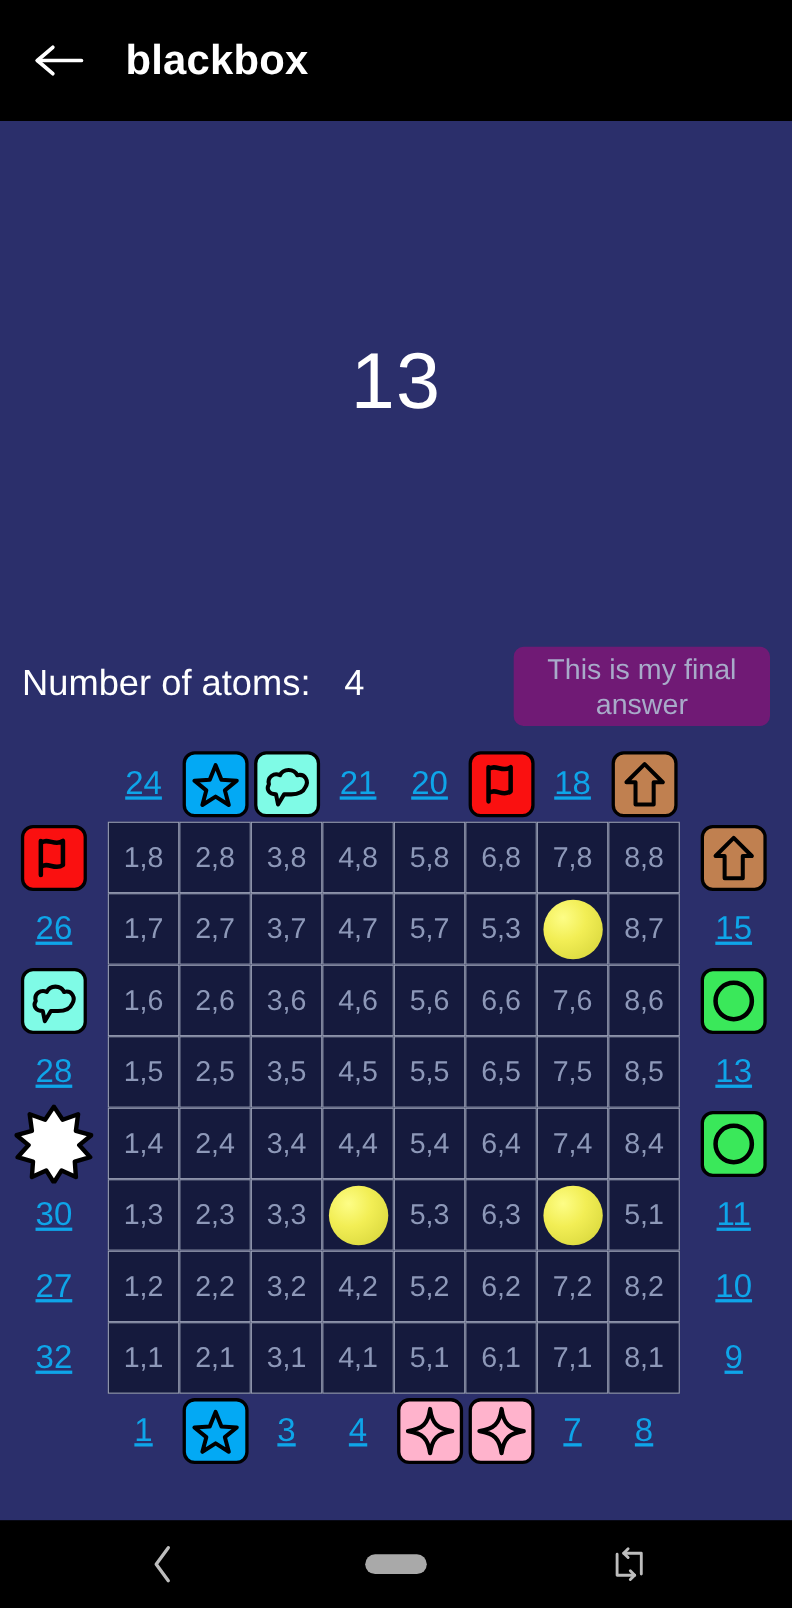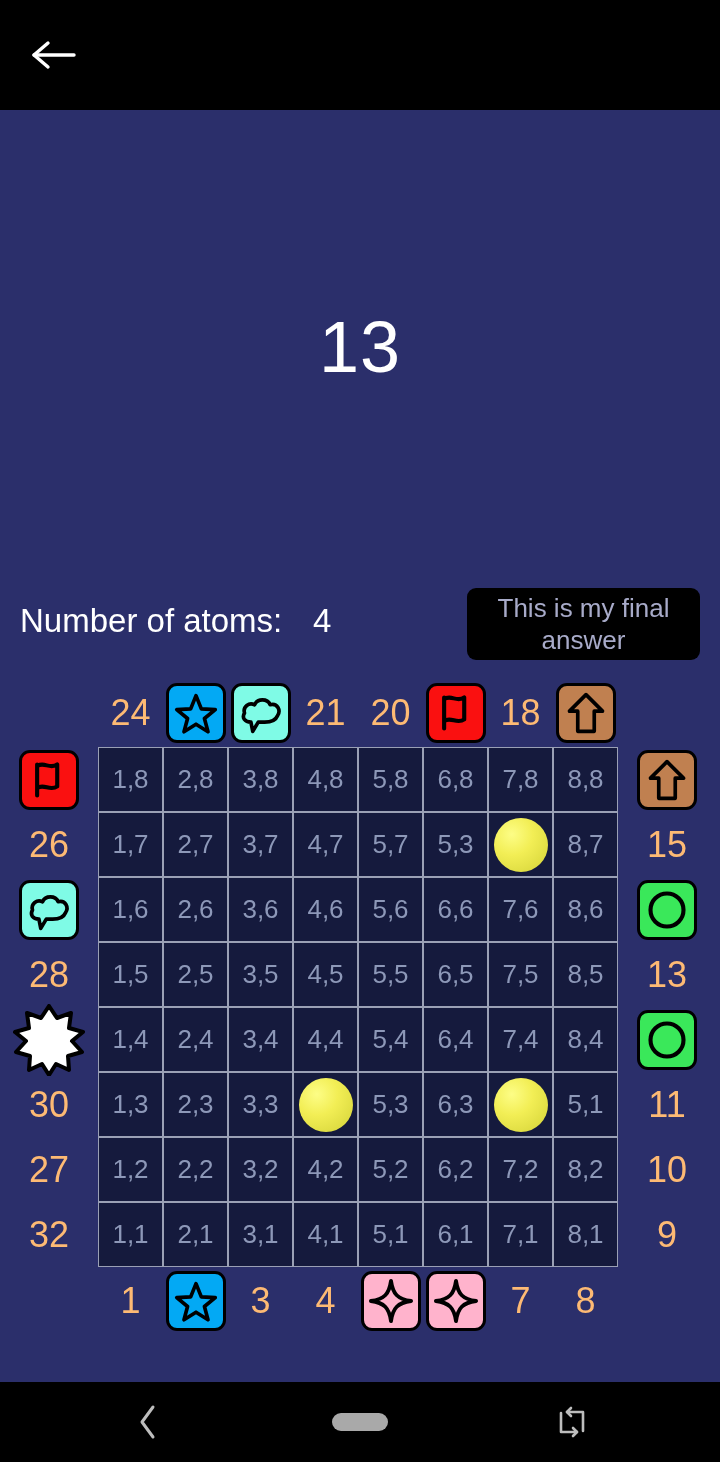--- a/index.html
+++ b/index.html
@@ -44,21 +44,21 @@
   .atoms-label {
     position: absolute; left: 20px; top: 14px;
     color: #ffffff; font-size: 33px; white-space: nowrap;
   }
   .atoms-count {
     position: absolute; left: 313px; top: 14px;
     color: #ffffff; font-size: 33px;
   }
   .final-answer-btn {
     position: absolute; left: 467px; top: 0px; width: 233px; height: 72px;
-    background: #000000; border: none; border-radius: 9px;
+    background: #701a75; border: none; border-radius: 9px;
     color: #a8abc9; font-size: 26px; font-family: "Liberation Sans", sans-serif;
     line-height: 32px; display: flex; align-items: center; justify-content: center;
     text-align: center; padding: 0 8px;
   }
 
   
   .board {
     position: absolute; left: 0px; top: 569px;
     width: 720px; height: 660px;
   }
@@ -75,21 +75,21 @@
     border: 1px solid #9aa0b5;
     display: flex; align-items: center; justify-content: center;
     color: #8d98b8; font-size: 26px;
     position: relative;
   }
   .atom {
     width: 54px; height: 54px; border-radius: 50%;
     background: radial-gradient(circle at 33% 30%, #fdfd86 0%, #f2ee55 40%, #dedc42 78%, #c9c63a 100%);
   }
   .marker-label {
-    color: #fdba74; font-size: 36px;
+    color: #0ea5e9; font-size: 30px; text-decoration: underline;
   }
   
   .tile {
     width: 60px; height: 60px; border-radius: 11px;
     border: 3px solid #000000;
     display: flex; align-items: center; justify-content: center;
   }
   .tile svg { display: block; }
   .burst { width: 72px; height: 72px; display: flex; align-items: center; justify-content: center; }
 
@@ -109,20 +109,21 @@
 
 <div id="app">
 
   <div class="appbar">
     <div class="back-arrow">
       <svg width="46" height="34" viewBox="0 0 46 34" aria-hidden="true">
         <path d="M3 17 H43" stroke="#ffffff" stroke-width="3.4" fill="none" stroke-linecap="round"></path>
         <path d="M17 5 L3 17 L17 29" stroke="#ffffff" stroke-width="3.4" fill="none" stroke-linecap="round" stroke-linejoin="round"></path>
       </svg>
     </div>
+    <div class="appbar-title">blackbox</div>
   </div>
 
   <div class="surface">
 
     <div class="score">13</div>
 
     <div class="atoms-row">
       <div class="atoms-label">Number of atoms:</div>
       <div class="atoms-count">4</div>
       <button class="final-answer-btn">This is my final answer</button>

